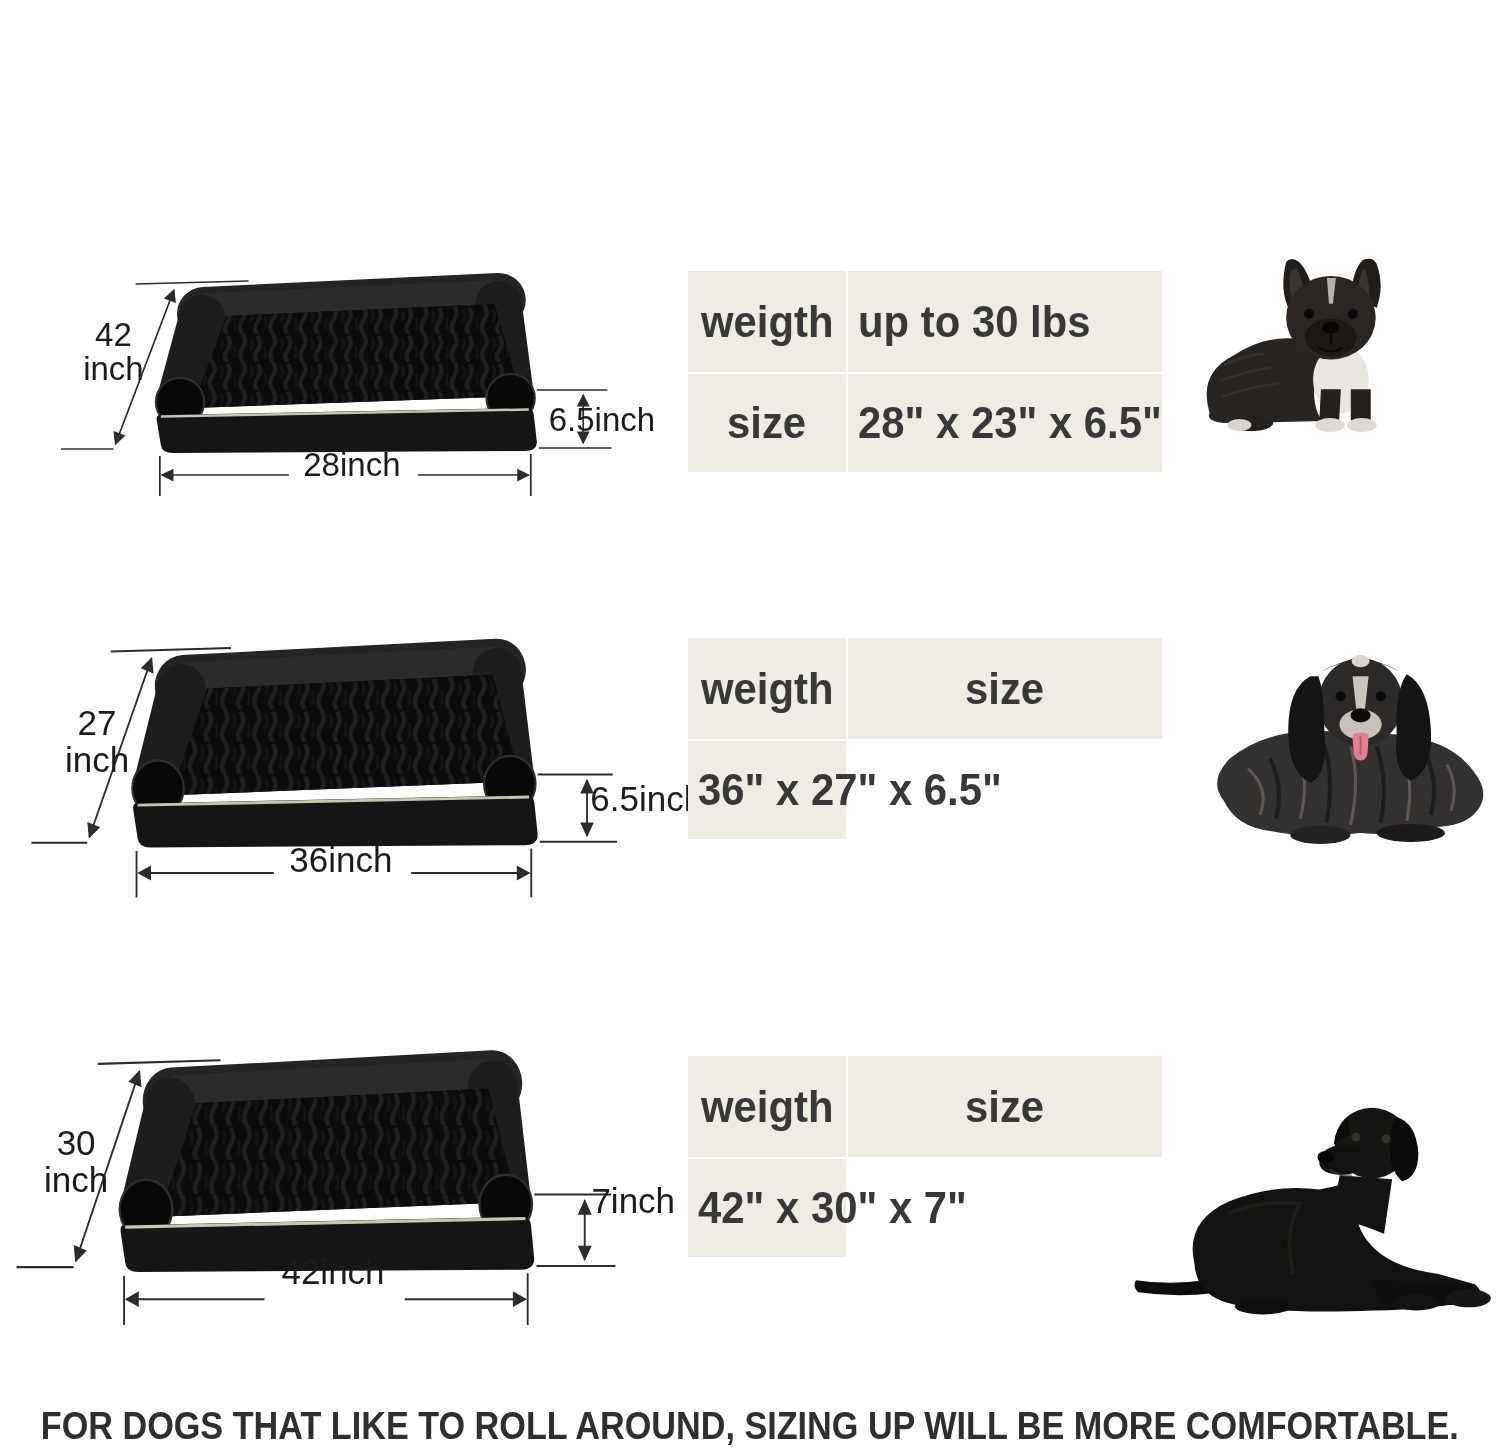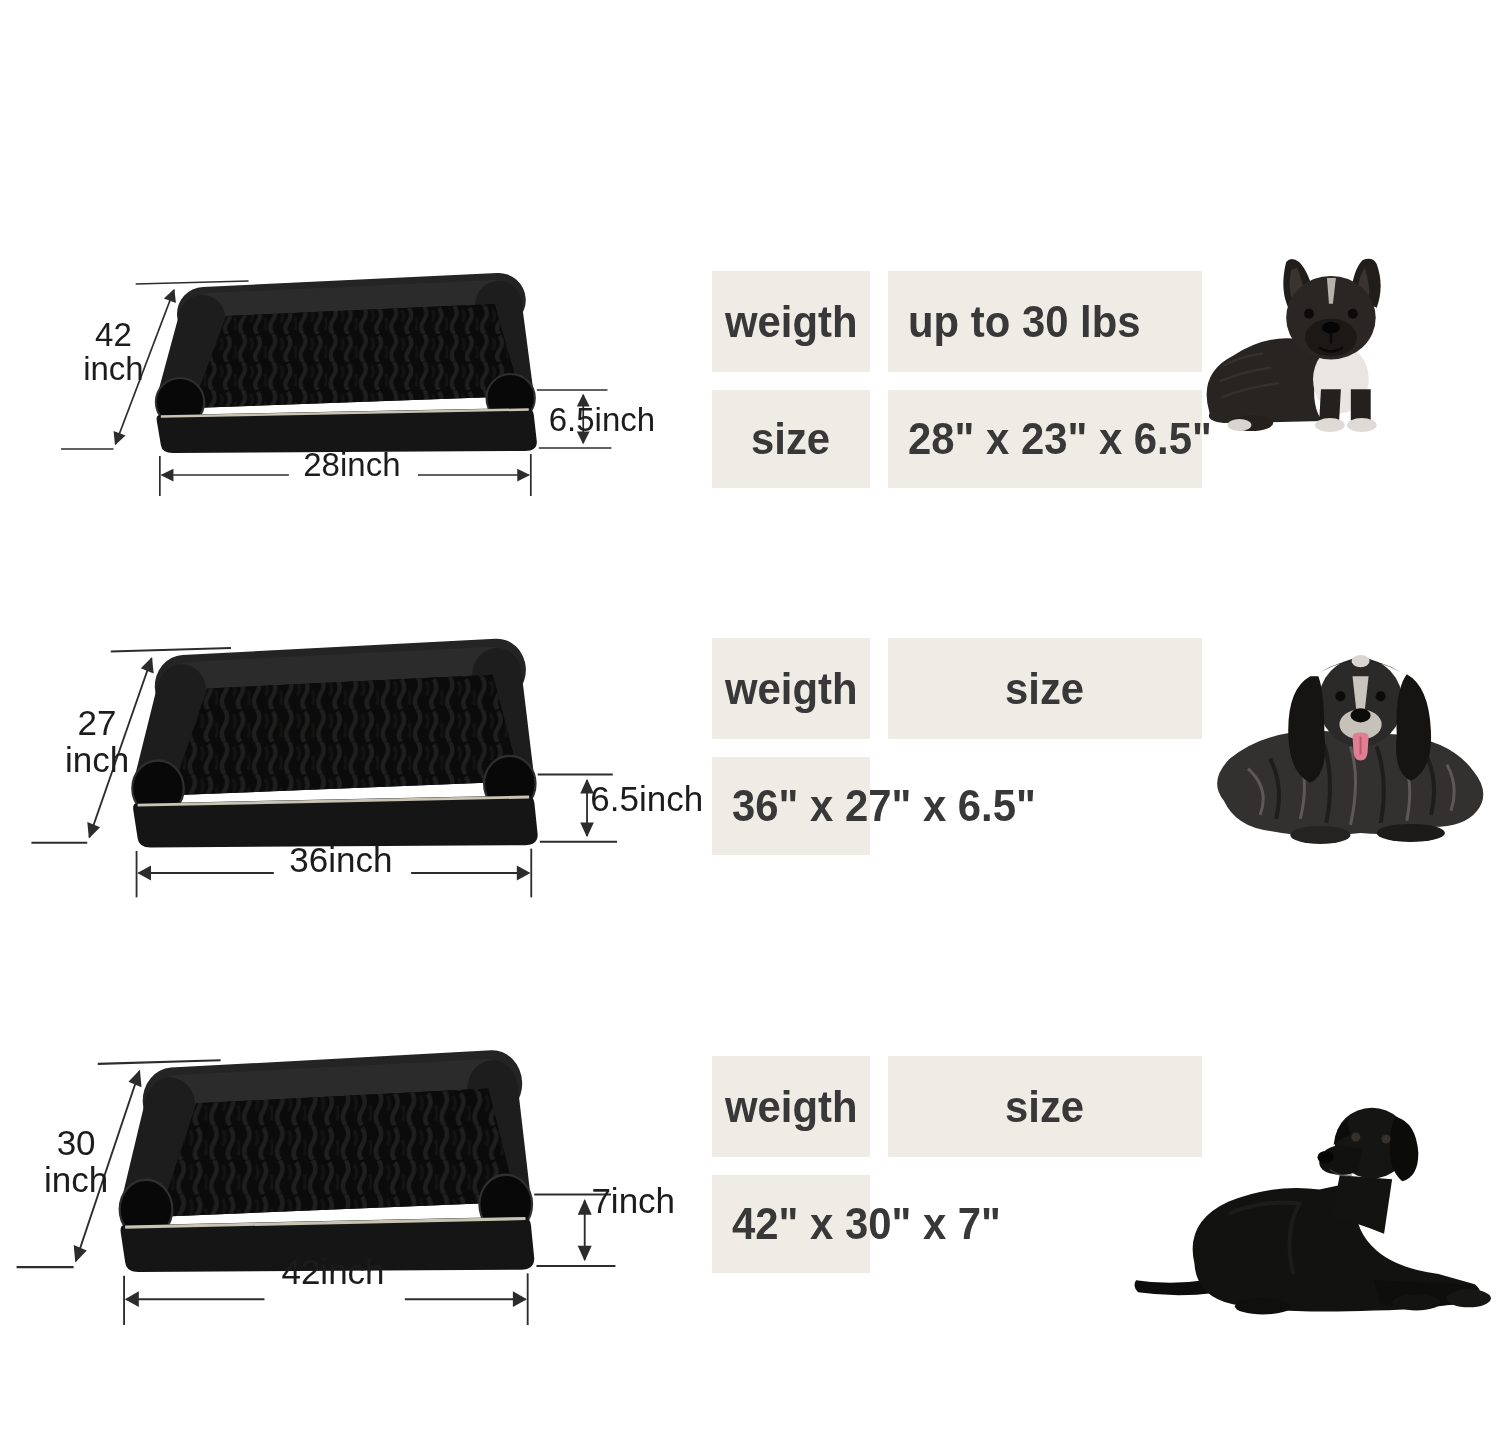--- a/index.html
+++ b/index.html
@@ -34,29 +34,29 @@
   .bed-m .dim-depth{left:6%;top:27%;margin-top:14px;}
   .bed-l .dim-depth{left:5%;top:33%;}
   .dim-width{left:47.5%;transform:translateX(-50%);top:79%;text-align:right;}
   .bed-l .dim-width{top:75%;}
   .bed-s .dim-height{left:79%;top:61%;}
   .bed-m .dim-height{left:85%;top:58%;}
   .bed-l .dim-height{left:85.5%;top:52%;}
   
   .spec-table{
     position:absolute;left:688px;display:grid;
-    grid-template-columns:158px 314px;grid-template-rows:101px 98px;gap:18px;margin-left:24px;
+    grid-template-columns:158px 314px;grid-template-rows:101px 98px;gap:2px;
   }
   .t1{top:271px;} .t2{top:638px;} .t3{top:1056px;}
   .cell{
     background:#EFEBE5;display:flex;align-items:center;color:#383838;
     font-weight:bold;font-size:45px;
   }
   .cell.label{justify-content:center;}
-  .cell.value{padding-left:20px;align-items:center;}
+  .cell.value{padding-left:10px;align-items:center;}
   .ct{display:inline-block;transform:scaleX(0.93);transform-origin:left center;white-space:nowrap;}
   .cell.label .ct{transform-origin:center center;}
   
   .dog{position:absolute;}
   .dog svg{width:100%;height:100%;}
   .dog-s{left:1192px;top:256px;width:252px;height:184px;}
   .dog-m{left:1198px;top:638px;width:300px;height:206px;}
   .dog-l{left:1132px;top:1082px;width:368px;height:238px;}
   
   .footer{
@@ -255,14 +255,17 @@
         <span class="ct">42" x 30" x 7"</span>
       </div>
   </div>
 
   <div class="dog dog-l">
     <svg viewBox="0 0 365 235">
         <use href="#dog-lab"></use>
       </svg>
   </div>
 
+  <div class="footer">
+    <div class="footer-text">FOR DOGS THAT LIKE TO ROLL AROUND, SIZING UP WILL BE MORE COMFORTABLE.</div>
+  </div>
 
 </div>
 
 </body></html>

